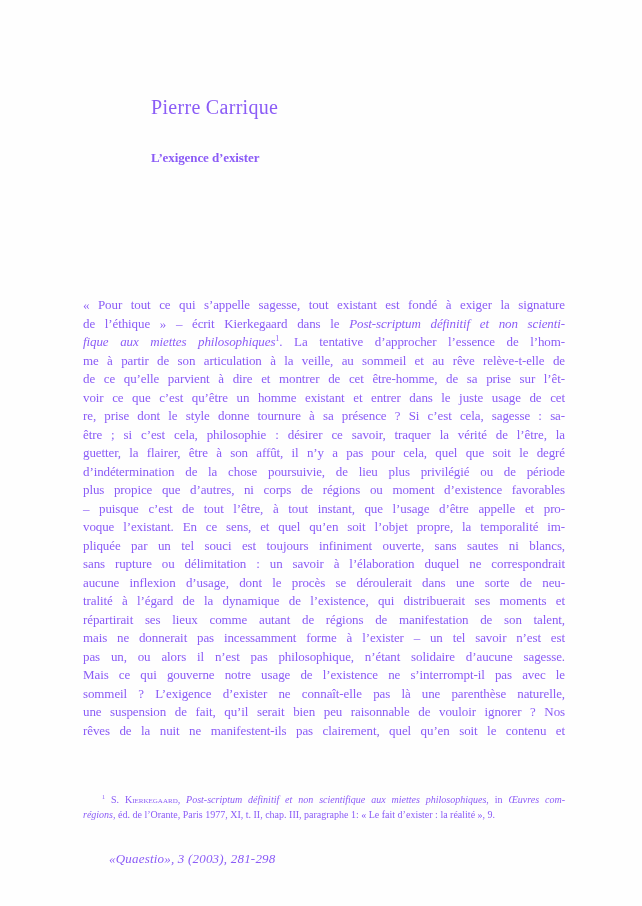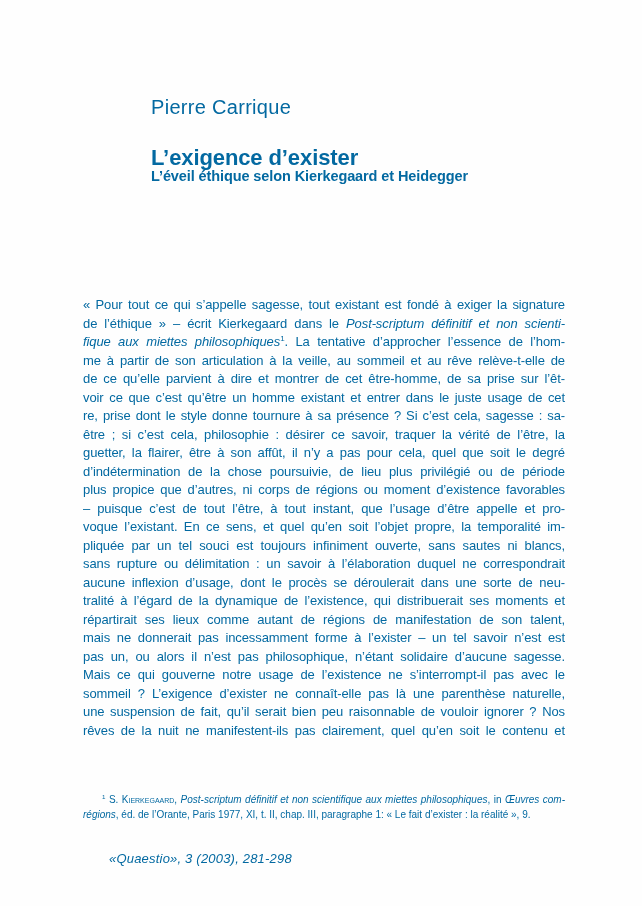--- a/index.html
+++ b/index.html
@@ -1,35 +1,35 @@
 <!DOCTYPE html>
 <html><head>
 <meta charset="utf-8">
 <style>
   html, body { margin: 0; padding: 0; background: #ffffff; }
   .page {
     position: relative;
     width: 642px;
     height: 906px;
     background: #fefefe;
-    font-family: Liberation Sans, sans-serif;
-    color: #0369a1;
+    font-family: Liberation Serif, serif;
+    color: #8b5cf6;
     overflow: hidden;
   }
   .author {
     position: absolute;
     left: 151px; top: 95px;
     font-size: 20px;
     line-height: 24px;
     letter-spacing: 0.3px;
   }
   .title {
     position: absolute;
     left: 151px; top: 148px;
-    font-size: 22px;
+    font-size: 13px;
     line-height: 19px;
     font-weight: bold;
     letter-spacing: -0.1px;
     text-align: center;
   }
   .subtitle {
     position: absolute;
     left: 151px; top: 167px;
     font-size: 14.5px;
     line-height: 18px;
@@ -77,21 +77,20 @@
 </style>
 </head>
 <body>
 
 <div class="page">
 
   <div class="author">Pierre Carrique</div>
 
   <div class="title">L’exigence d’exister</div>
 
-  <div class="subtitle">L’éveil éthique selon Kierkegaard et Heidegger</div>
 
   <div class="body-text">
       <div class="tline"><span class="s-n">« Pour tout ce qui s’appelle sagesse, tout existant est fondé à exiger la signature</span></div>
       <div class="tline"><span class="s-n">de l’éthique » – écrit Kierkegaard dans le </span><span class="s-i">Post-scriptum définitif et non scienti-</span></div>
       <div class="tline"><span class="s-i">fique aux miettes philosophiques</span><span class="s-sup">1</span><span class="s-n">. La tentative d’approcher l’essence de l’hom-</span></div>
       <div class="tline"><span class="s-n">me à partir de son articulation à la veille, au sommeil et au rêve relève-t-elle de</span></div>
       <div class="tline"><span class="s-n">de ce qu’elle parvient à dire et montrer de cet être-homme, de sa prise sur l’êt-</span></div>
       <div class="tline"><span class="s-n">voir ce que c’est qu’être un homme existant et entrer dans le juste usage de cet</span></div>
       <div class="tline"><span class="s-n">re, prise dont le style donne tournure à sa présence ? Si c’est cela, sagesse : sa-</span></div>
       <div class="tline"><span class="s-n">être ; si c’est cela, philosophie : désirer ce savoir, traquer la vérité de l’être, la</span></div>

